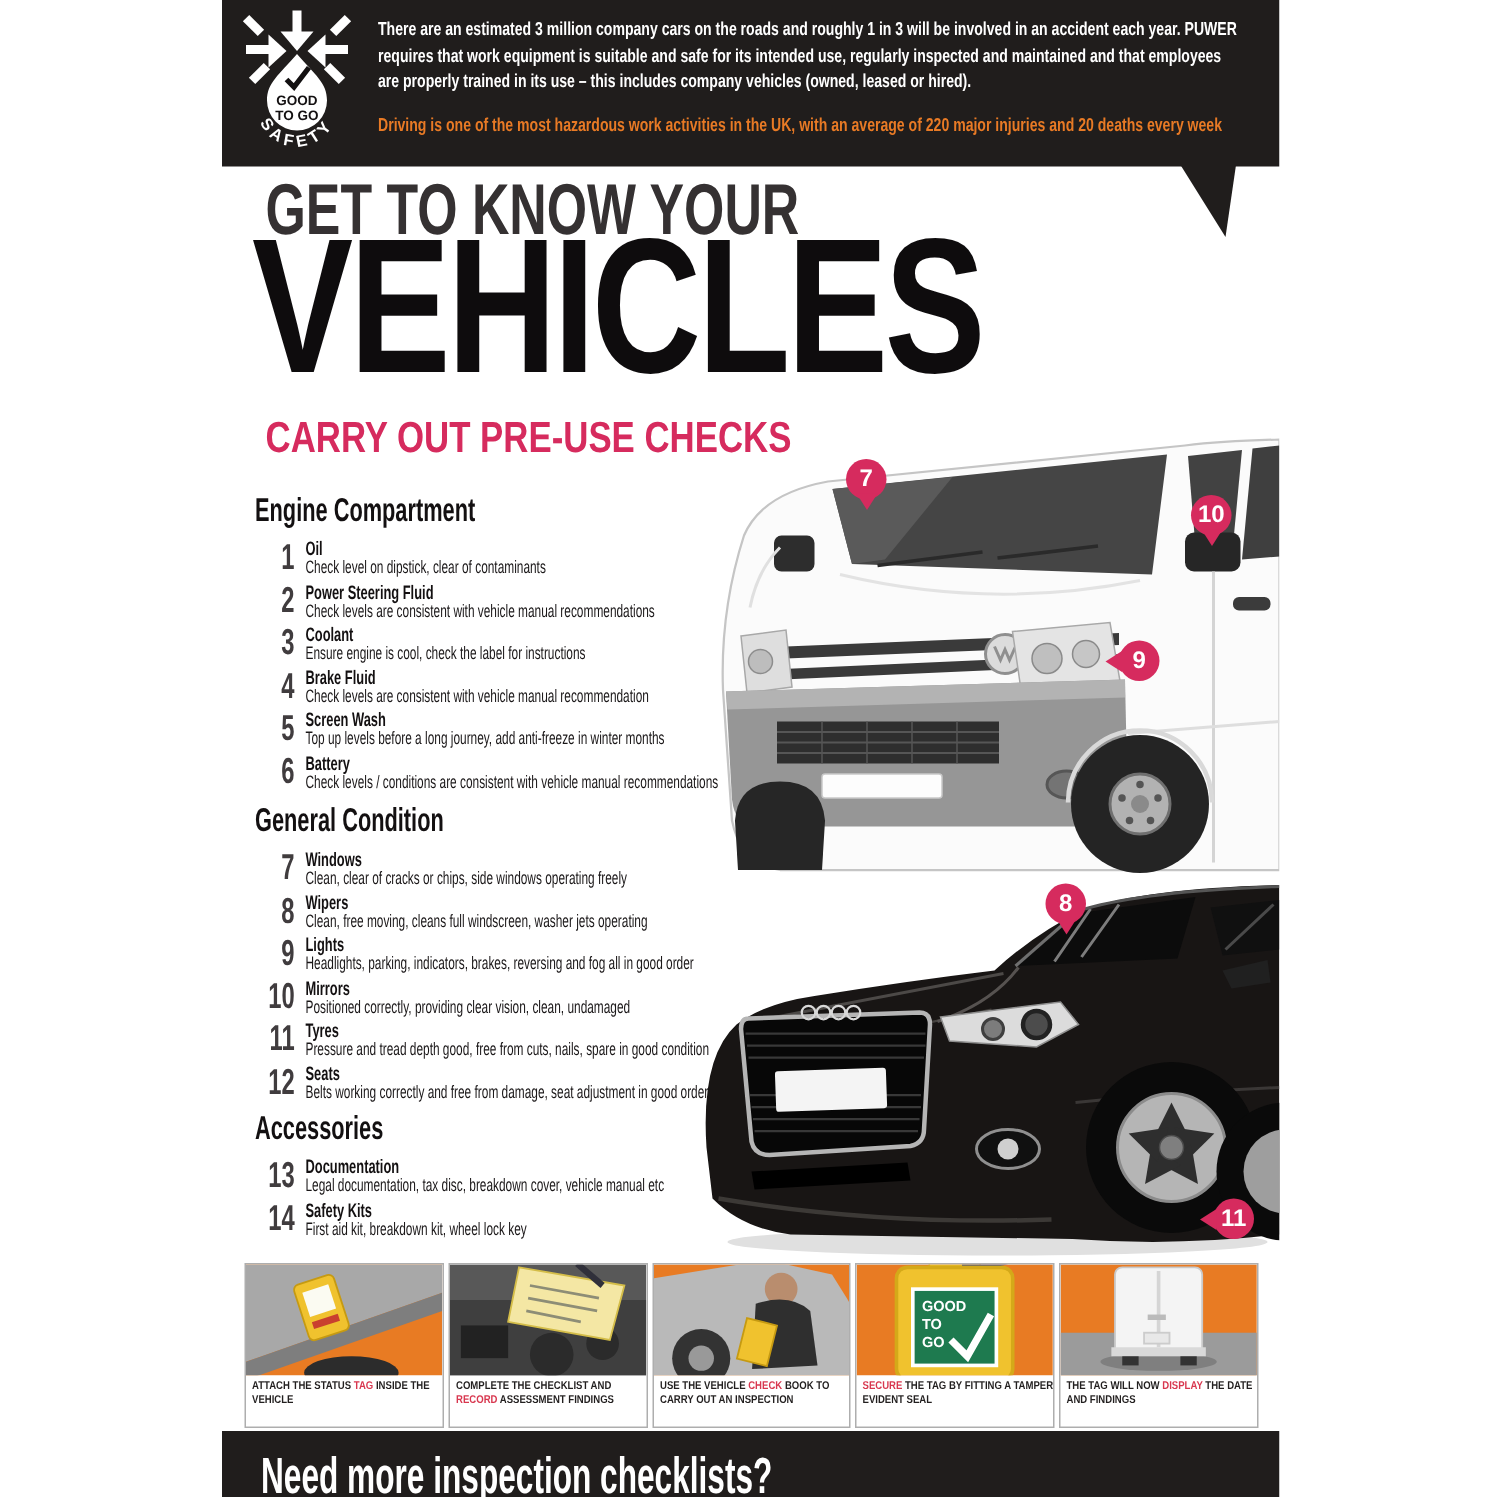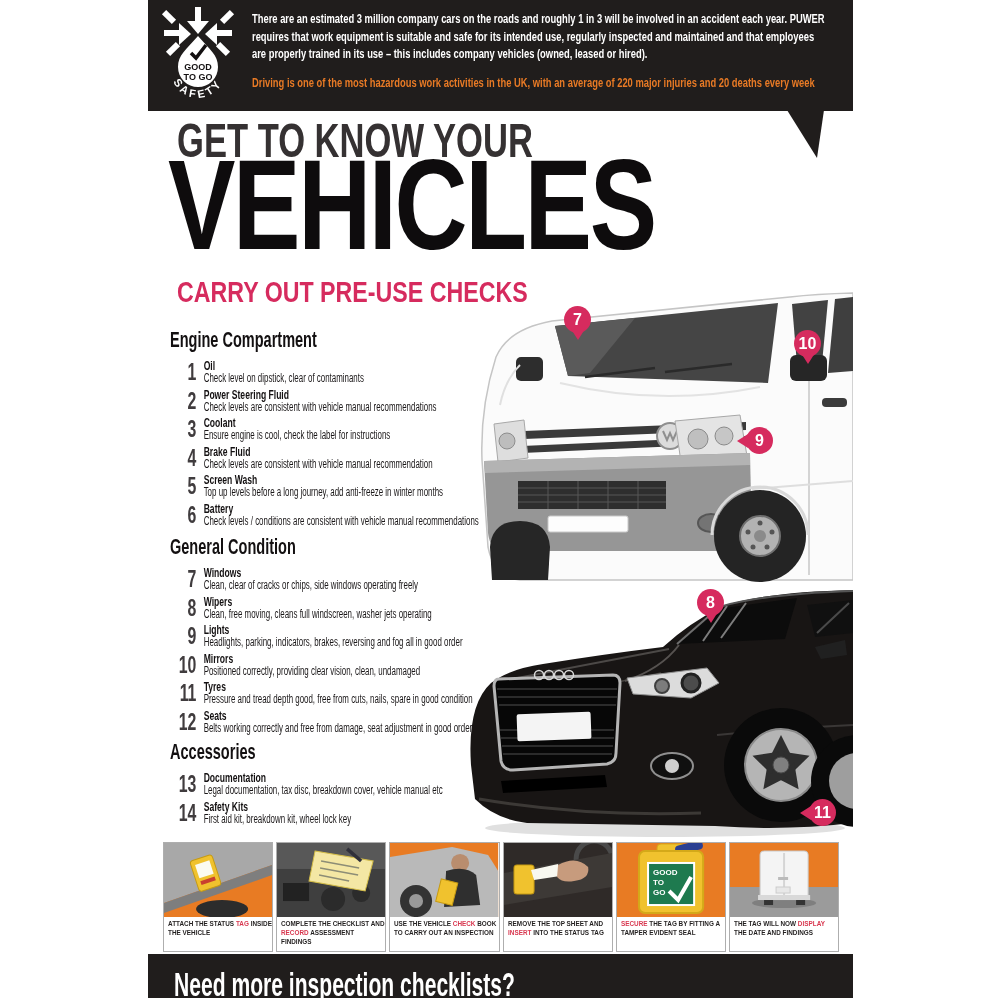--- a/index.html
+++ b/index.html
@@ -352,33 +352,20 @@
             <circle cx="70" cy="20" r="9" fill="#b98d6e"></circle>
             <path d="M56,28 Q75,22 86,32 L90,62 L54,64 Z" fill="#2f2f2f"></path>
             <g transform="rotate(14 58 50)">
               <rect x="48" y="38" width="17" height="23" fill="#f0c22e" stroke="#c69a12"></rect>
             </g>
           </svg>
         </div>
         <div class="cap"><span class="capt"><span>USE THE VEHICLE </span><span class="hlw">CHECK</span><span> BOOK TO CARRY OUT AN INSPECTION</span></span></div>
       </div>
 
-      <div class="panel">
-        <div class="photo">
-          <svg viewBox="0 0 108 74" preserveAspectRatio="xMidYMid slice">
-            <rect width="108" height="74" fill="#2f2a28"></rect>
-            <circle cx="90" cy="16" r="18" fill="none" stroke="#4a4a4a" stroke-width="5"></circle>
-            <polygon points="0,30 108,10 108,44 0,62" fill="#3d3936"></polygon>
-            <rect x="10" y="22" width="20" height="29" rx="3" fill="#f0c22e" stroke="#c69a12"></rect>
-            <polygon points="27,27 54,21 56,33 30,37" fill="#f8f8f0"></polygon>
-            <path d="M54,22 Q72,12 84,24 Q86,36 70,38 Q58,40 53,34 Z" fill="#c79b7d"></path>
-          </svg>
-        </div>
-        <div class="cap"><span class="capt"><span>REMOVE THE TOP SHEET AND </span><span class="hlw">INSERT</span><span> INTO THE STATUS TAG</span></span></div>
-      </div>
 
       <div class="panel">
         <div class="photo">
           <svg viewBox="0 0 108 74" preserveAspectRatio="xMidYMid slice">
             <rect width="108" height="74" fill="#e87b23"></rect>
             <rect x="40" y="1" width="28" height="12" rx="4" fill="#f0c22e" stroke="#d4a919"></rect>
             <g transform="rotate(-14 72 5)">
               <rect x="58" y="0" width="28" height="9" rx="4" fill="#2b3f92"></rect>
             </g>
             <rect x="22" y="8" width="64" height="62" rx="6" fill="#f0c22e" stroke="#d4a919" stroke-width="2"></rect>

